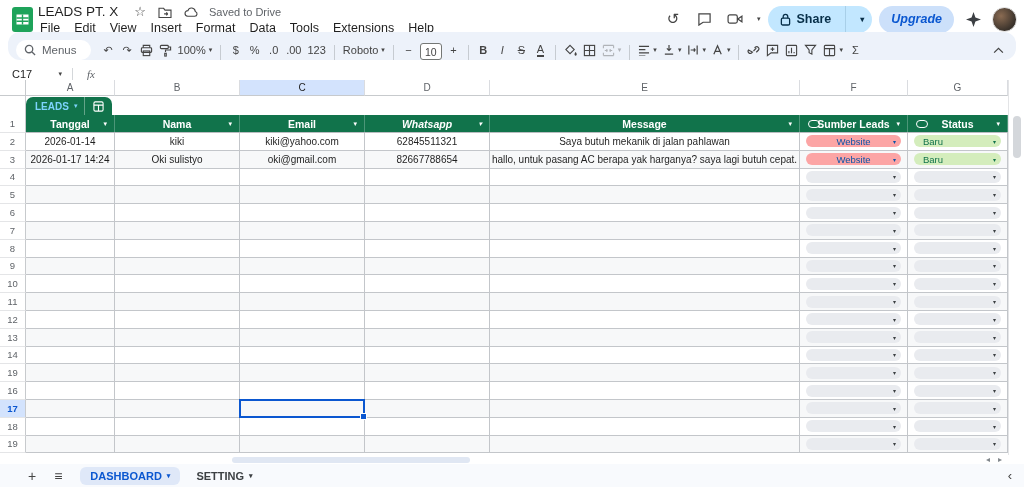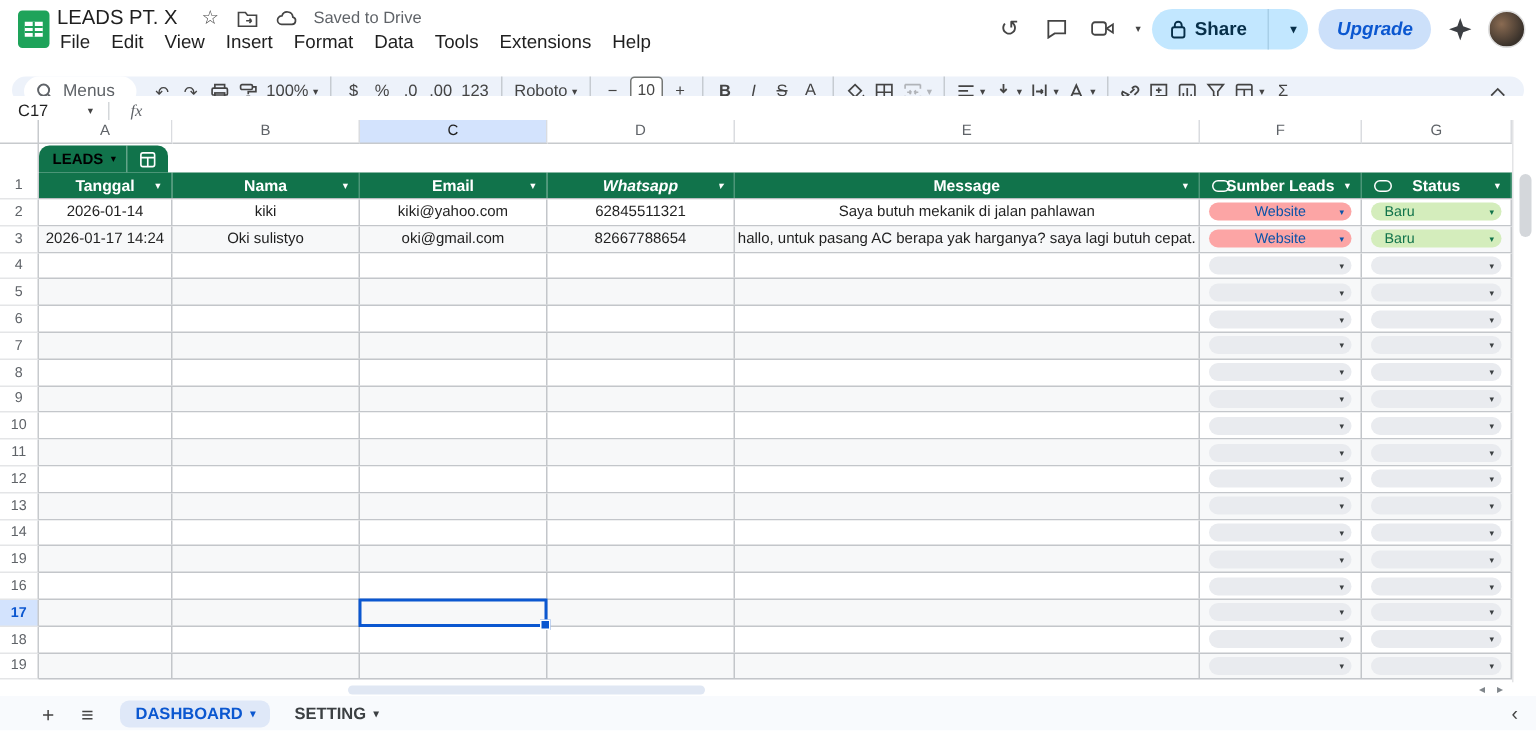--- a/index.html
+++ b/index.html
@@ -18,21 +18,21 @@
   .tb-right { position:absolute; right:7px; top:5px; height:28px; display:flex; align-items:center; gap:7px; }
   .tb-right .ico { width:24px; display:flex; justify-content:center; align-items:center; color:#444; font-size:15px; }
   .pill-btn { height:27px; border-radius:14px; display:flex; align-items:center; font-size:12.5px; font-weight:bold; padding:0 12px; }
   .share-btn { background:#c2e7ff; color:#072f49; gap:6px; padding-right:0; }
   .share-div { width:1px; height:27px; background:#a8cfe8; margin-left:8px; }
   .share-caret { padding:0 8px; font-size:8px; }
   .upgrade-btn { background:#cce0fa; color:#0b57d0;font-style:italic; }
   .avatar { width:25px; height:25px; border-radius:50%; background:radial-gradient(circle at 35% 35%, #8a6b52, #3a322b 70%); border:1px solid #ddd; }
 
   
-  .toolbar { position:absolute; top:51px; left:8px; width:1008px; height:18px; background:#edf2fa; border-radius:12px; display:flex; align-items:flex-start; padding:0 8px; color:#444; }
+  .toolbar { position:absolute; top:32px; left:8px; width:1008px; height:28px; background:#edf2fa; border-radius:12px; display:flex; align-items:flex-end; padding:0 8px; color:#444; }
   .menus-pill { background:#fff; border-radius:11px; height:20px; display:flex; align-items:center; gap:6px; padding:0 14px 0 8px; margin-right:8px; font-size:11.5px; color:#5f6368; }
   .tb-btn { min-width:19px; height:20px; display:flex; align-items:center; justify-content:center; font-size:11px; border-radius:4px; padding:0 3px; white-space:nowrap; }
   .tb-btn svg { display:block; }
   .sep { width:1px; height:15px; background:#c6cbd1; margin:0 5px; flex:none; }
   .crt { font-size:7px; margin-left:3px; color:#444; }
   .fs-box { width:22px; height:17px; border:1px solid #747775; border-radius:3px; background:#fff; display:flex; align-items:center; justify-content:center; font-size:10.5px; margin:0 2px; }
   .b { font-weight:bold; } .i { font-style:italic; } .s { text-decoration:line-through; }
   .u { border-bottom:2px solid #444; line-height:11px; }
   .grey { color:#b0b3b8; }
   .tb-spacer { flex:1; }
@@ -49,21 +49,21 @@
   .col-headers { position:absolute; left:26px; top:0; height:16px; display:flex; }
   .col-h { height:16px; background:#fff; border-right:1px solid #dadce0; border-bottom:1px solid #c7cacd; color:#5f6368; font-size:10px; display:flex; align-items:center; justify-content:center; }
   .col-h.sel { background:#d3e3fd; color:#1f1f1f; }
   .row-headers { position:absolute; left:0; top:16px; width:26px; }
   .rh-spacer { height:19px; border-right:1px solid #c7cacd; }
   .row-h { width:26px; border-right:1px solid #c7cacd; border-bottom:1px solid #e4e5e7; color:#5f6368; font-size:9.5px; display:flex; align-items:center; justify-content:center; }
   .row-h.sel { background:#d3e3fd; color:#0b57d0; font-weight:bold; }
 
   .sheet-area { position:absolute; left:26px; top:16px; width:982px; height:359px; overflow:hidden; }
   .chip-row { height:19px; position:relative; background:#fff; }
-  .leads-chip { position:absolute; left:0; top:1px; height:18px; background:#11734b; border-radius:7px 7px 0 0; display:flex; align-items:center; color:#000000; }
+  .leads-chip { position:absolute; left:0; top:1px; height:18px; background:#11734b; border-radius:7px 7px 0 0; display:flex; align-items:center; color:#7dd3fc; }
   .leads-chip .lbl { font-size:10px; font-weight:bold; padding:0 5px 0 9px; }
   .leads-chip .ccrt { font-size:7px; padding-right:7px; }
   .chip-div { width:1px; height:18px; background:rgba(255,255,255,.35); }
   .chip-tblico { padding:0 8px; display:flex; align-items:center; }
 
   .t-header { display:flex; height:18px; border-bottom:1px solid #b9bcc0; }
   .t-h-cell { background:#11734b; color:#fff; font-size:10.5px; font-weight:bold; display:flex; align-items:center; justify-content:center; position:relative; border-right:1px solid rgba(255,255,255,.25); }
   .t-h-cell .hcrt { position:absolute; right:7px; font-size:7px; font-weight:normal; }
   .chip-ic { position:absolute; left:8px; width:12px; height:8px; border:1.3px solid #fff; border-radius:4px; }
 

